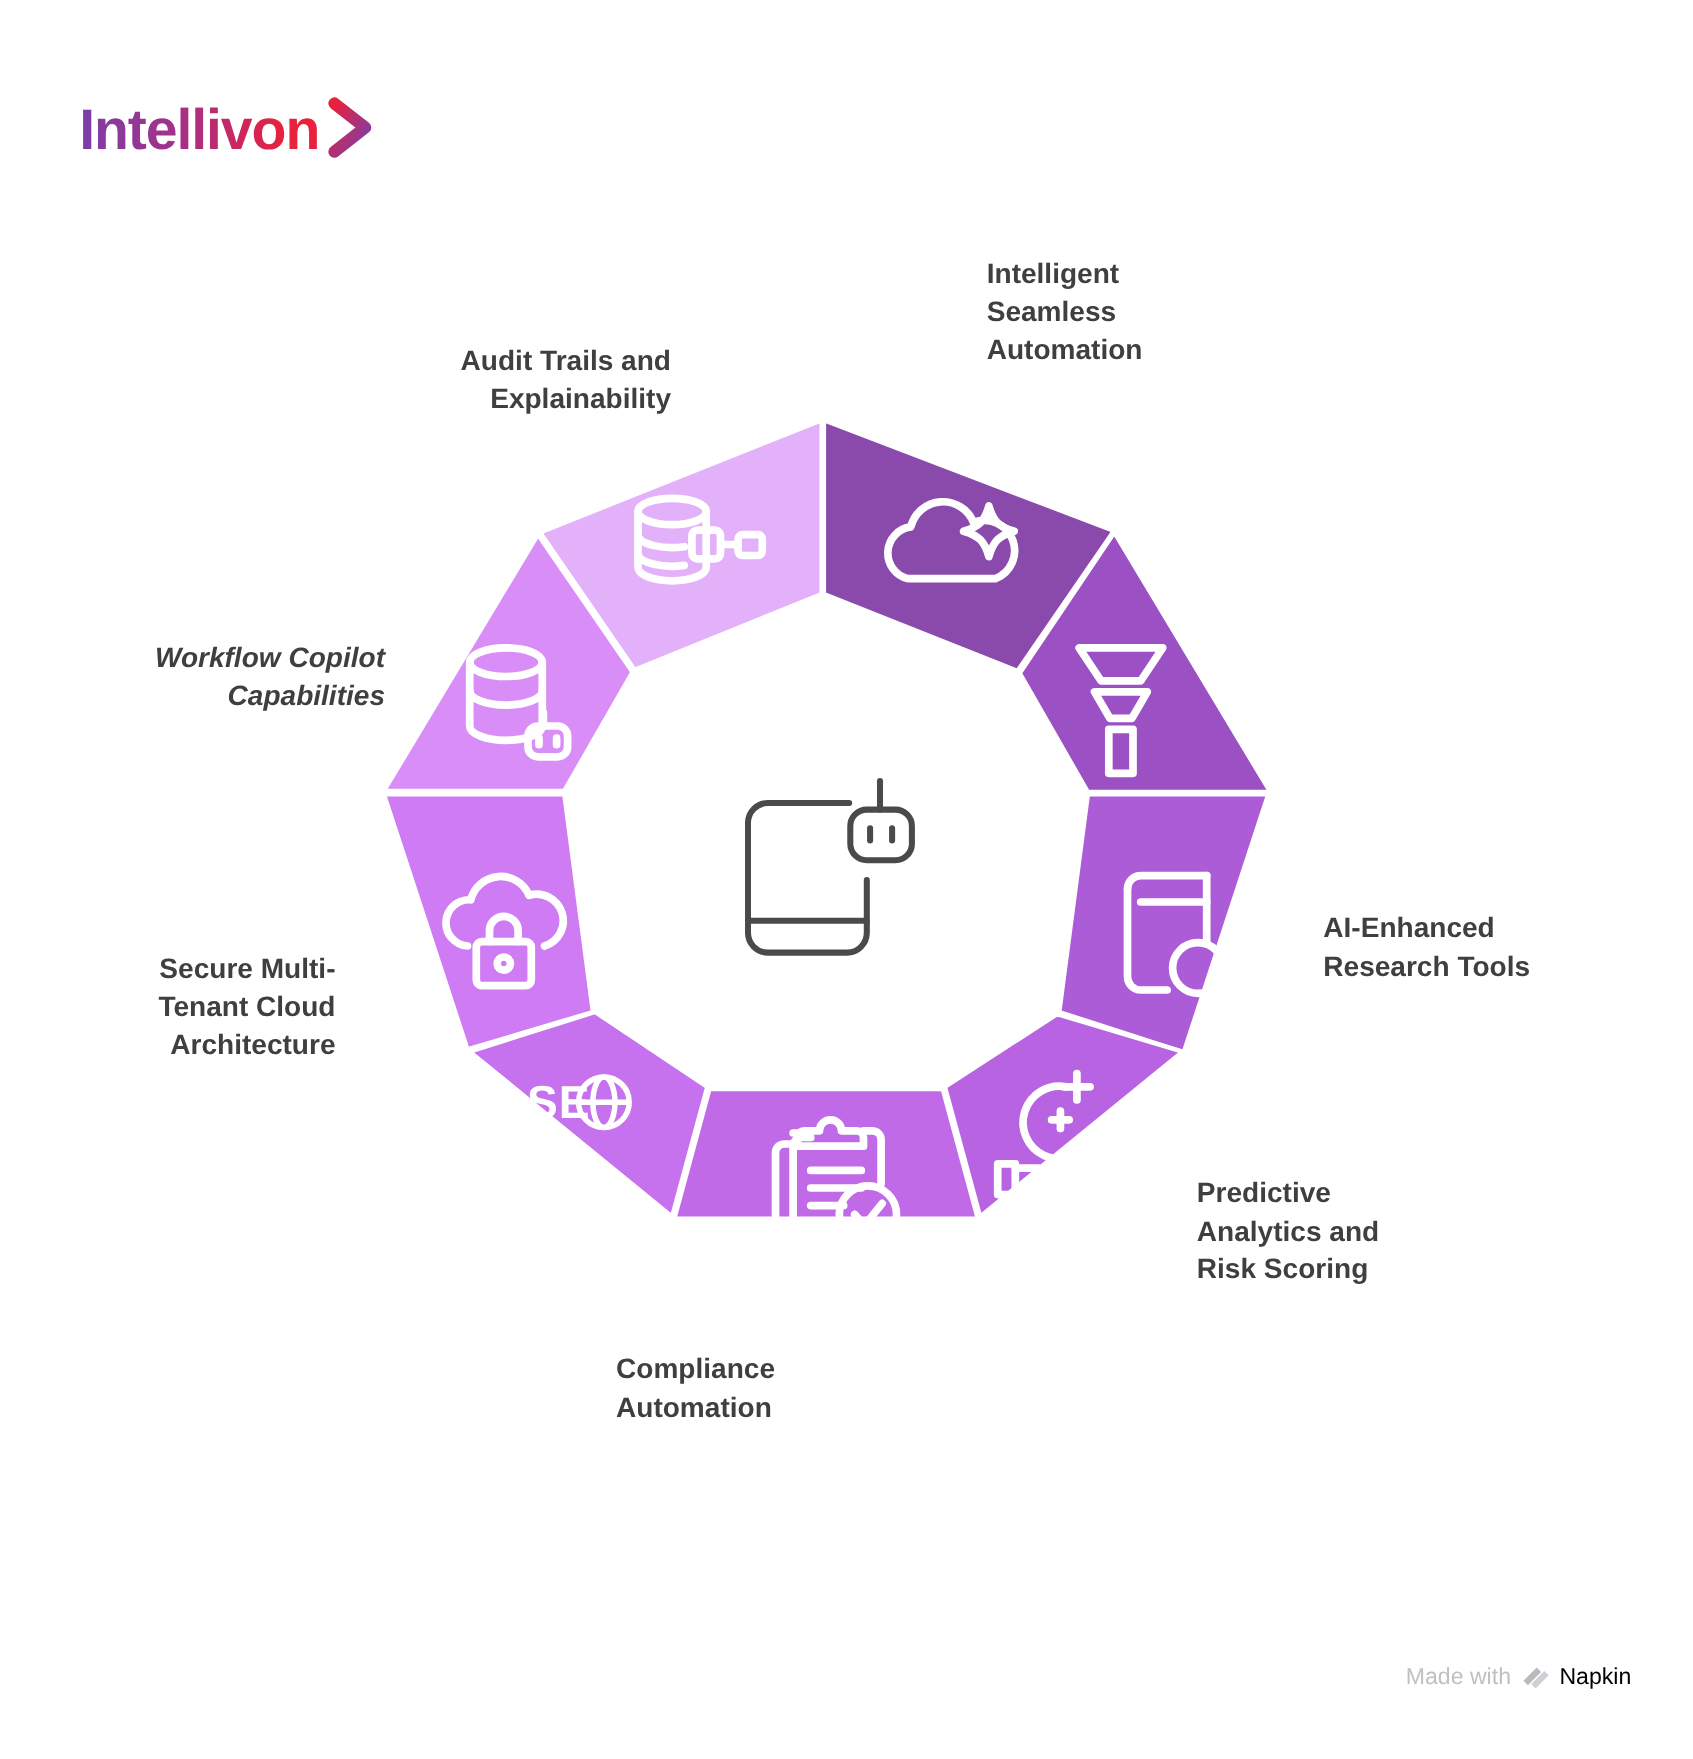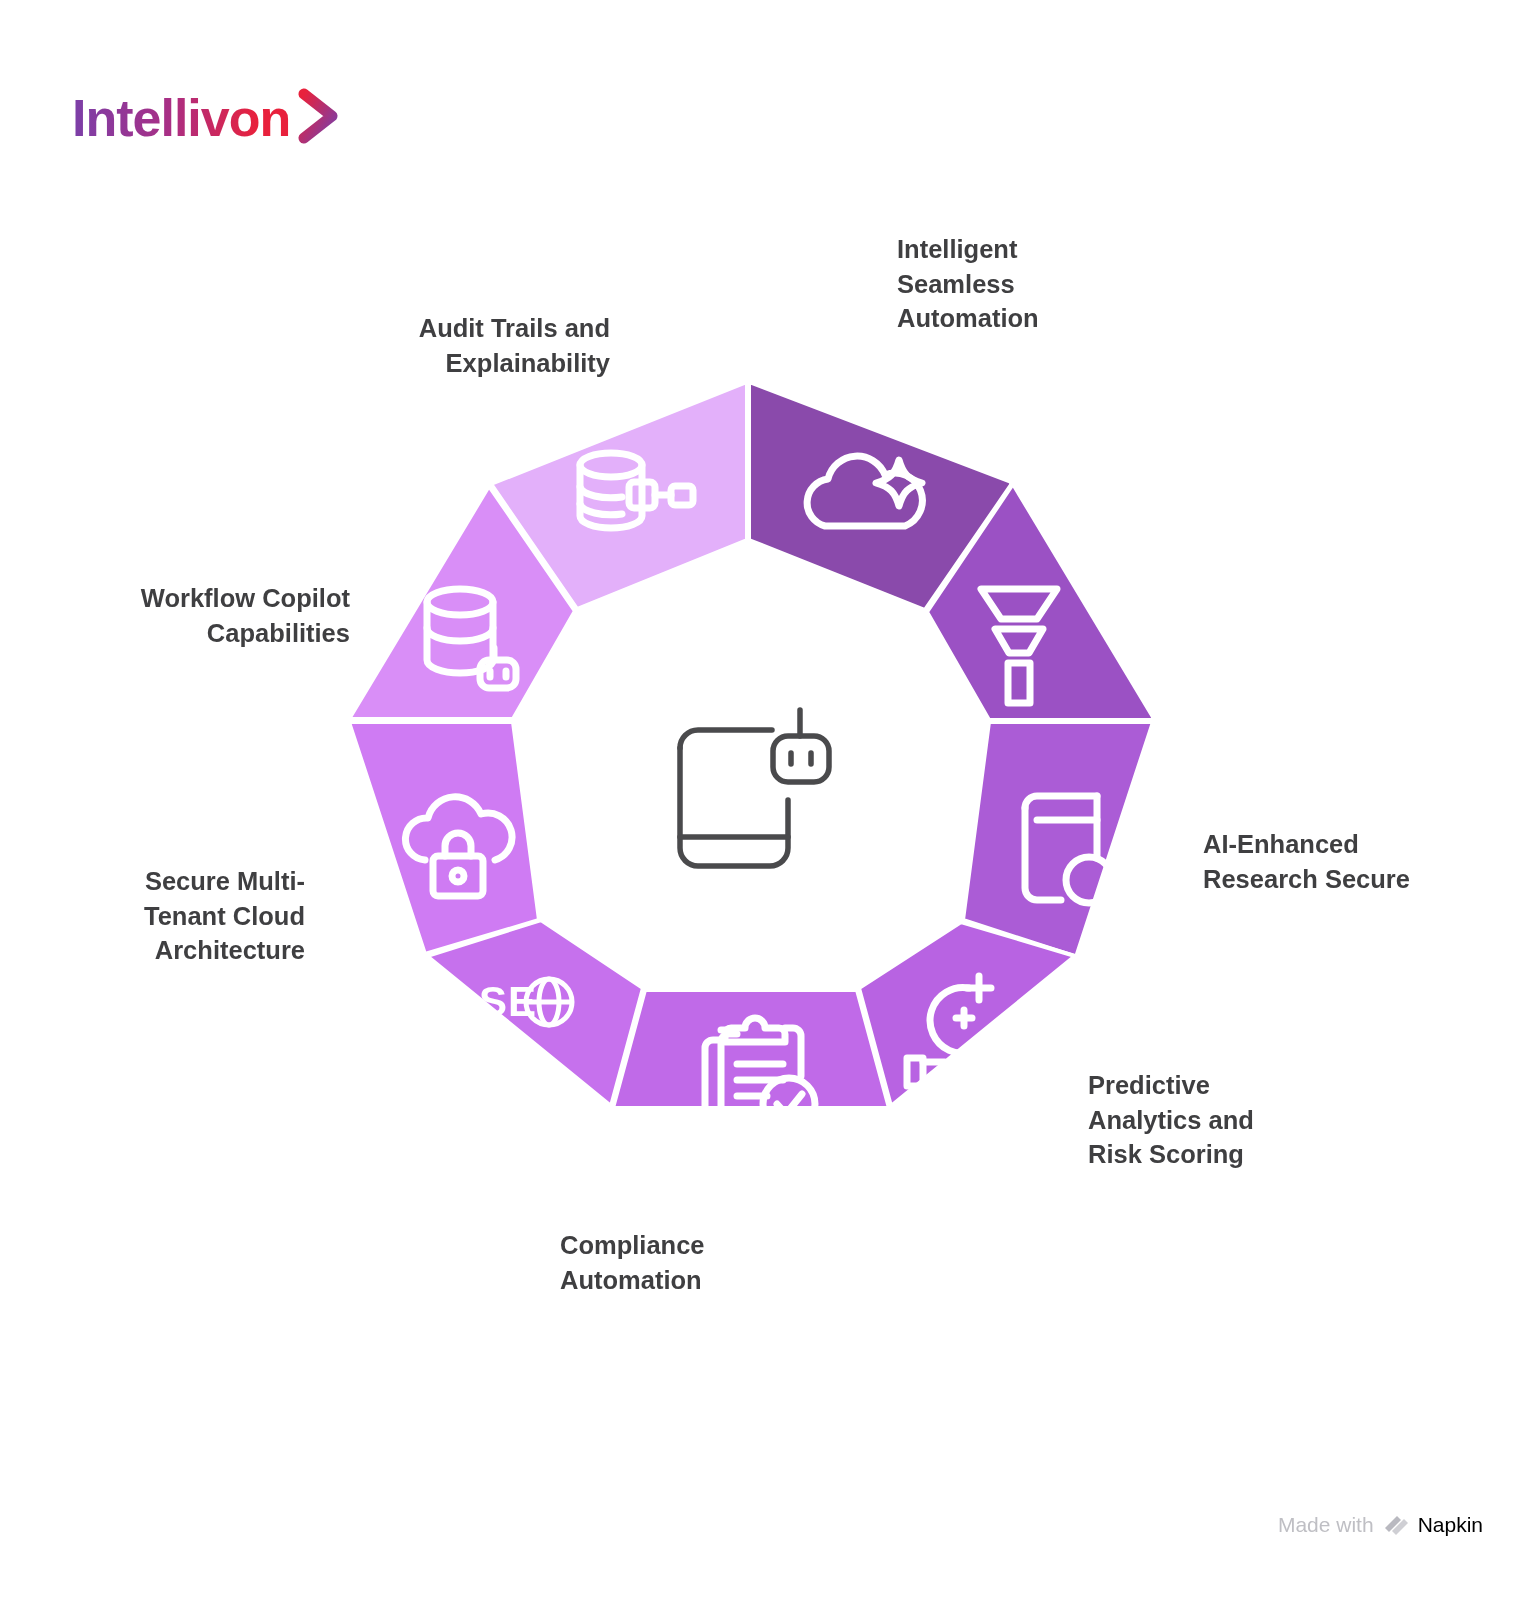--- a/index.html
+++ b/index.html
@@ -62,21 +62,21 @@
   .label.left-aligned  { text-align: left; }
   .label.center-aligned{ }
 
   #label-0 { left: 897px;  top: 232px;  width: 330px; }   
   #label-1 { left: 1158px; top: 545px;  width: 320px; }   
   #label-2 { left: 1203px; top: 827px;  width: 300px; }   
   #label-3 { left: 1088px; top: 1068px; width: 300px; }   
   #label-4 { left: 560px;  top: 1228px; width: 378px; }   
   #label-5 { left: 178px;  top: 1105px; width: 242px; }   
   #label-6 { left: 100px;  top: 828px;  width: 205px; }   
-  #label-7 { left: 88px;   top: 545px;  width: 262px; }   
+  #label-7 { left: 88px;   top: 545px;  width: 262px; font-style: italic; }   
   #label-8 { left: 330px;  top: 275px;  width: 280px; }   
 
   
   #center-icon {
     position: absolute;
     left: 660px;
     top: 700px;
     width: 190px;
     height: 175px;
   }
@@ -236,21 +236,21 @@
     <path d="M20,137 L128,137"></path>
     <path d="M140,10 L140,36"></path>
     <rect x="113" y="36" width="56" height="46" rx="15"></rect>
     <path d="M131,53 L131,64 M151,53 L151,64"></path>
   </svg>
 
   <div class="label left-aligned" id="label-0">Intelligent
 Seamless
 Automation</div>
   <div class="label left-aligned" id="label-2">AI-Enhanced
-Research Secure</div>
+Research Tools</div>
   <div class="label left-aligned" id="label-3">Predictive
 Analytics and
 Risk Scoring</div>
   <div class="label center-aligned" id="label-4">Compliance
 Automation</div>
   <div class="label right-aligned" id="label-6">Secure Multi-
 Tenant Cloud
 Architecture</div>
   <div class="label right-aligned" id="label-7">Workflow Copilot
 Capabilities</div>

